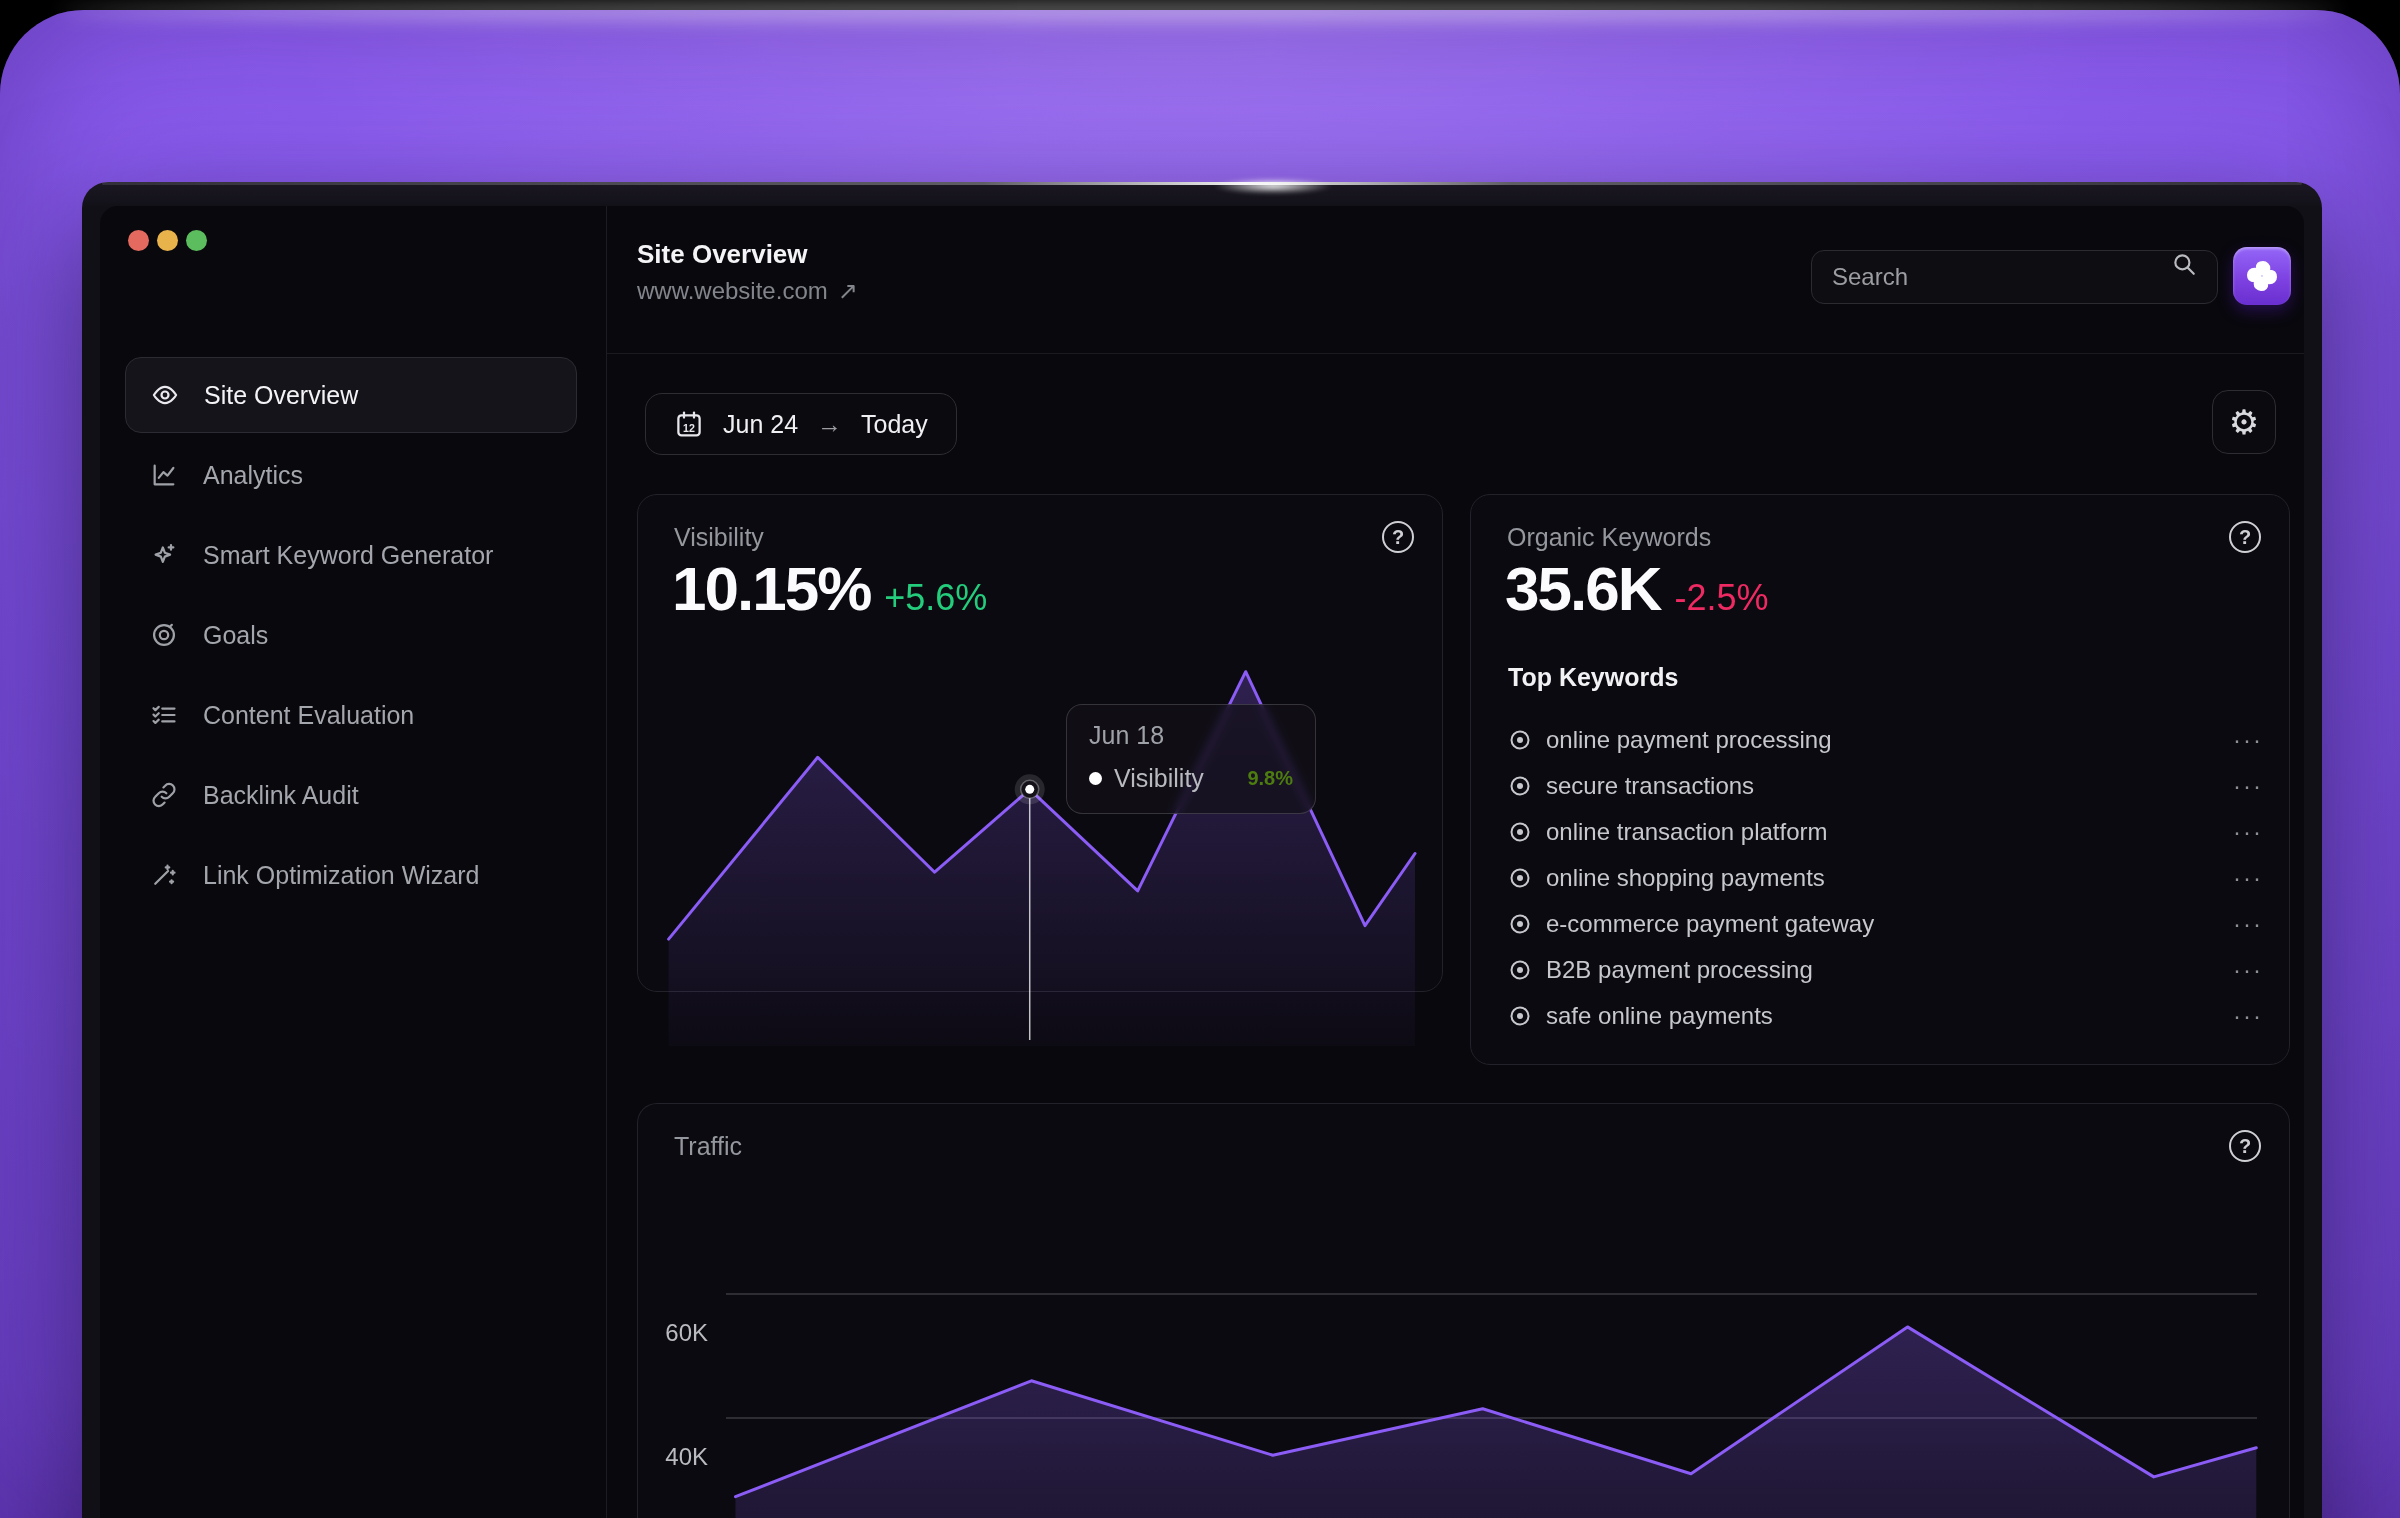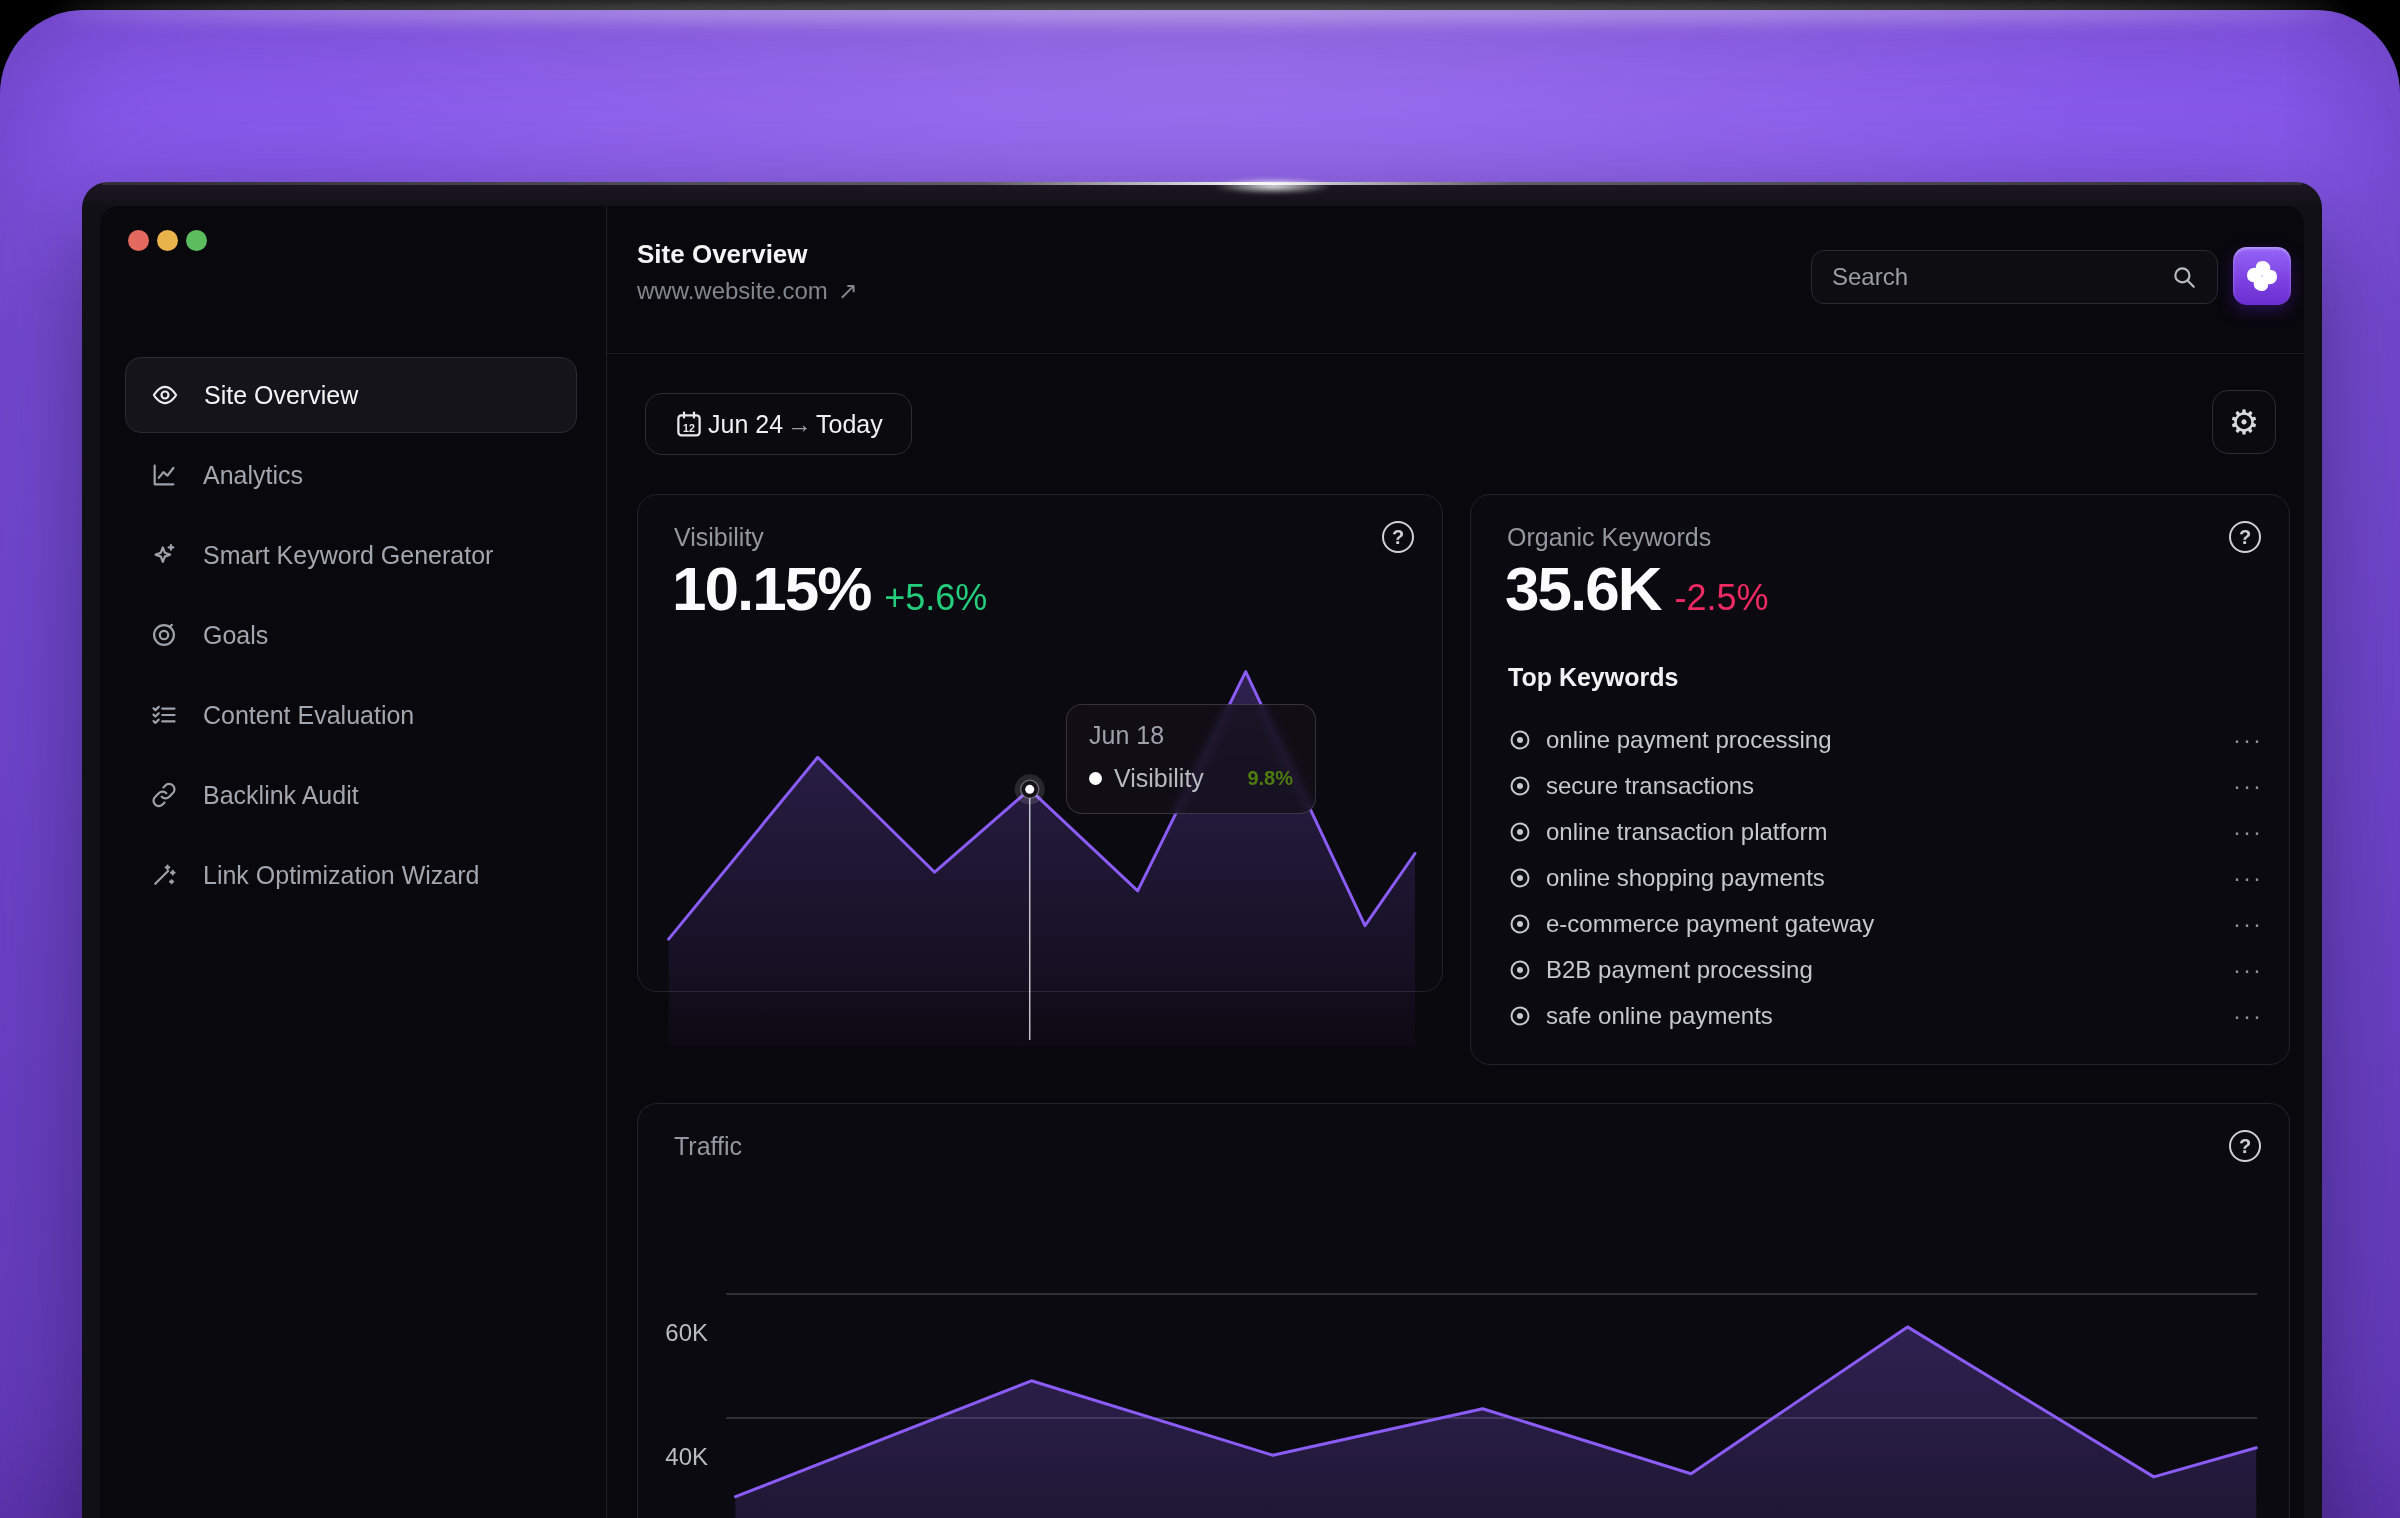--- a/index.html
+++ b/index.html
@@ -43,34 +43,34 @@
   .nicon svg { width:28px; height:28px; stroke:#9fa1a8; fill:none; stroke-width:1.9;
     stroke-linecap:round; stroke-linejoin:round; }
   .nav-item.active .nicon svg { stroke:#e9e9ee; }
 
   
   .hdr-title { position:absolute; left:537px; top:33px; font-size:26px; font-weight:700; color:#f4f4f6; }
   .hdr-url { position:absolute; left:537px; top:71px; font-size:24px; color:#83858c; }
   .hdr-url .ext { margin-left:10px; }
   .search { position:absolute; left:1711px; top:44px; width:407px; height:54px;
     border:1px solid #2c2b32; background:#0e0d12; border-radius:13px;
-    display:flex; align-items:center; padding:0 20px; }
+    display:flex; padding:0 20px; }
   .search input { flex:1; background:transparent; border:none; outline:none;
     color:#e8e8ec; font-size:24px; font-family:inherit; }
   .search input::placeholder { color:#9b9da3; }
   .search svg { width:26px; height:26px; stroke:#b9bbc1; fill:none; stroke-width:2; stroke-linecap:round; }
   .logo-btn { position:absolute; left:2133px; top:41px; width:58px; height:58px; border-radius:14px;
     background:linear-gradient(180deg,#9466f8 0%, #7c3fe0 60%, #6a2fd0 100%);
     box-shadow:inset 0 2px 3px rgba(255,255,255,.35), 0 6px 16px rgba(90,30,200,.35);
     display:flex; align-items:center; justify-content:center; }
   .hdr-divider { position:absolute; left:507px; right:0; top:147px; height:1px; background:#1b1a20; }
 
   
   .date-btn { position:absolute; left:545px; top:187px; height:62px; padding:0 28px;
-    border:1px solid #2e2d34; border-radius:17px; display:flex; align-items:center; gap:4px;
+    border:1px solid #2e2d34; border-radius:17px; display:flex; align-items:center; gap:19px;
     color:#f0f0f3; font-size:25px; background:#0b0a0f; }
   .date-btn .cal { display:flex; }
   .date-btn .arr { color:#9b9da3; }
   .icon-btn { position:absolute; width:64px; height:64px; border:1px solid #2e2d34; border-radius:16px;
     display:flex; align-items:center; justify-content:center; background:#0b0a0f; }
   .gear-btn { left:2112px; top:184px; color:#d9dadd; font-size:34px; }
 
   
   .card { position:absolute; background:#0b0a10; border:1px solid #232129; border-radius:20px; }
   .card-label { position:absolute; left:36px; top:28px; font-size:25px; color:#95979e; }

